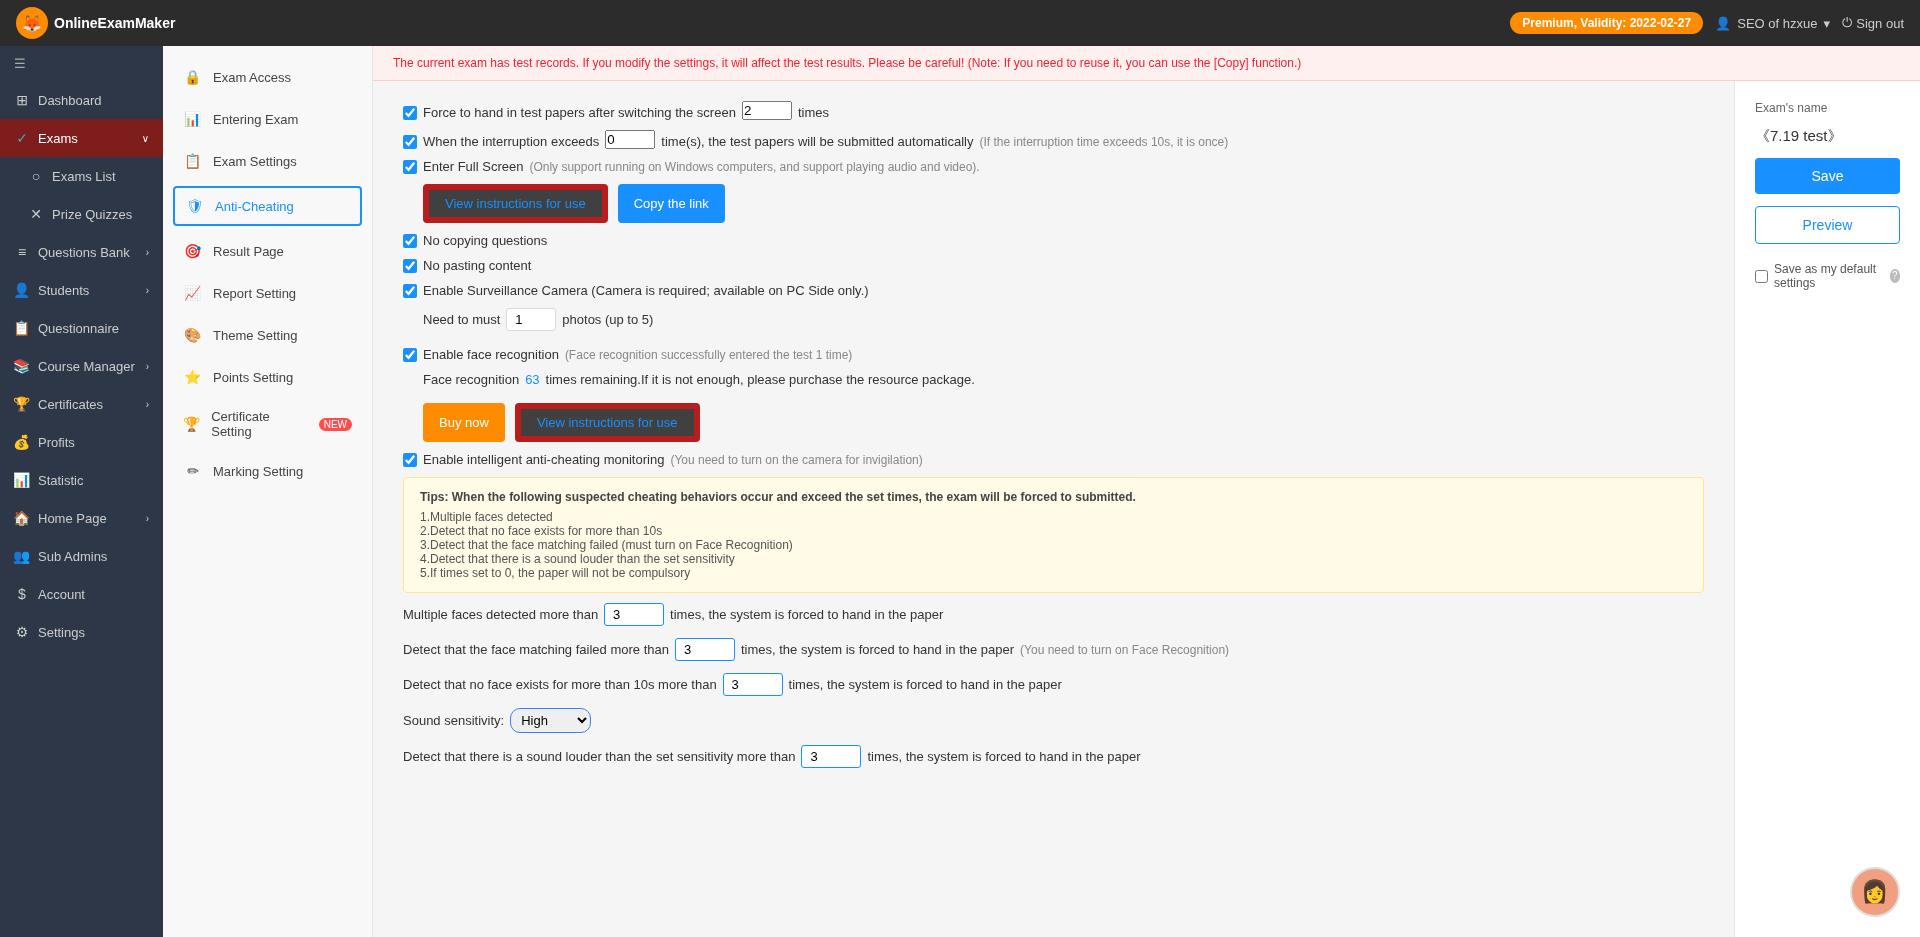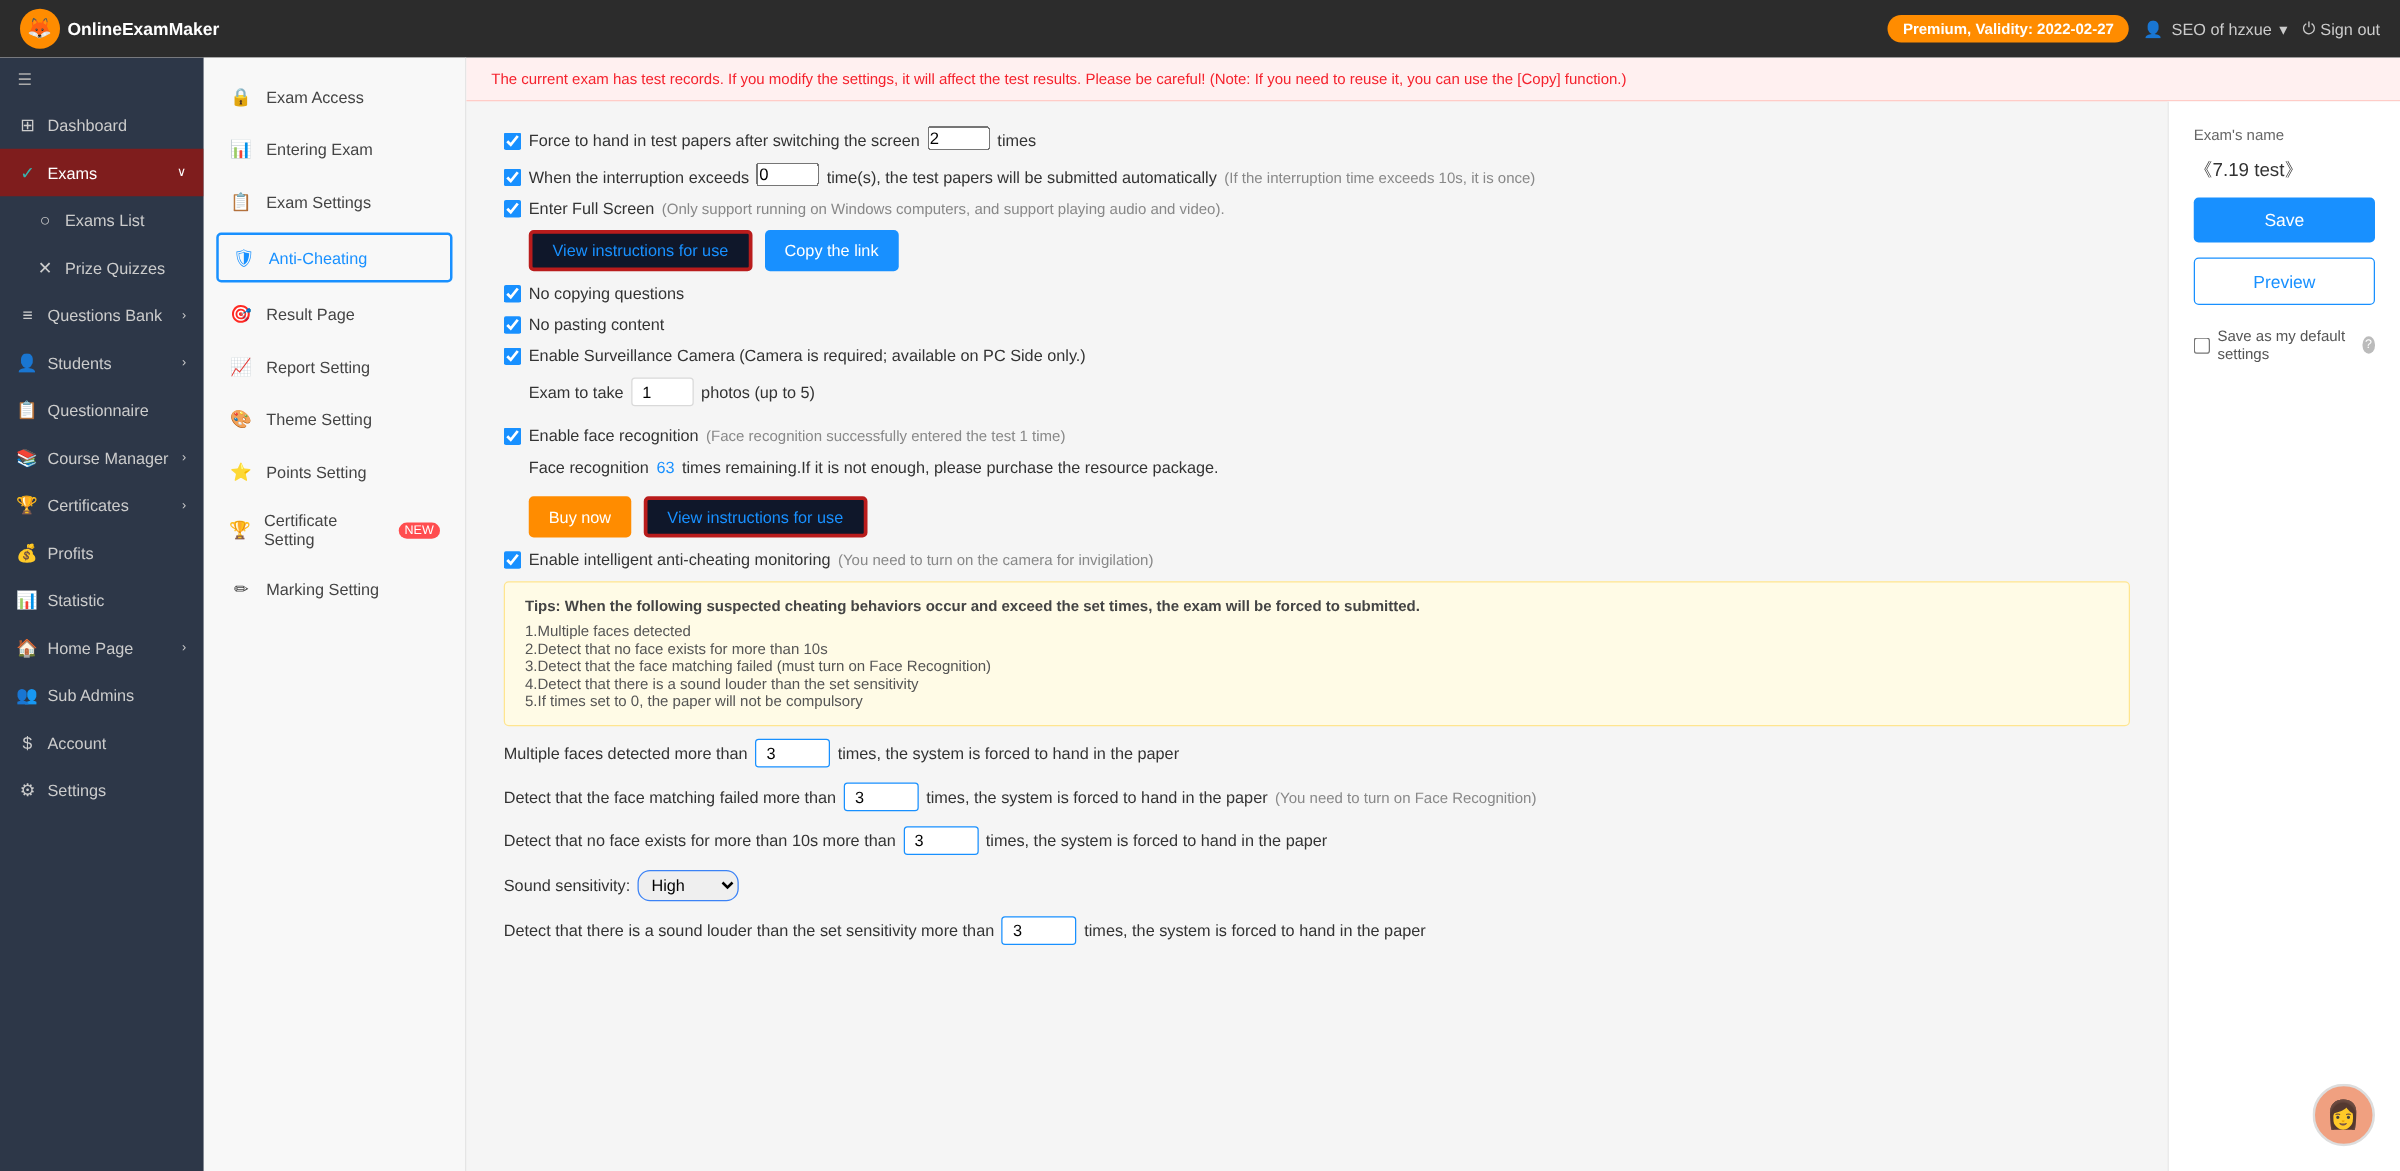--- a/index.html
+++ b/index.html
@@ -49,21 +49,21 @@
     .form-area { flex: 1; overflow-y: auto; padding: 20px 30px; }
     .right-panel { width: 186px; flex-shrink: 0; padding: 20px; border-left: 1px solid #e5e5e5; background: white; display: flex; flex-direction: column; gap: 12px; }
 
     
     .form-row { margin-bottom: 16px; display: flex; align-items: center; flex-wrap: wrap; gap: 6px; font-size: 13px; color: #333; }
     .form-row input[type="text"], .form-row input[type="number"] { border: 1px solid #d9d9d9; border-radius: 3px; padding: 3px 8px; width: 60px; font-size: 13px; }
     .checkbox-row { display: flex; align-items: flex-end; gap: 6px; margin-bottom: 10px; font-size: 13px; color: #333; }
     .checkbox-row input[type="checkbox"] { width: 14px; height: 14px; accent-color: #1890ff; }
     .note-text { color: #888; font-size: 12px; }
     .btn { padding: 6px 16px; border-radius: 4px; border: none; cursor: pointer; font-size: 13px; }
-    .btn-outline { border: 3px solid #b91c1c; color: #1890ff; background: #0f172a; }
+    .btn-outline { border: 6px solid #b91c1c; color: #1890ff; background: #404040; }
     .btn-primary { background: #1890ff; color: white; }
     .btn-orange { background: #ff8c00; color: white; }
     .btn-row { display: flex; gap: 10px; margin: 10px 0 10px 20px; }
 
     .tips-box { background: #fffbe6; border: 1px solid #ffe58f; border-radius: 4px; padding: 12px 16px; margin: 10px 0; font-size: 12px; color: #555; }
     .tips-box .tips-title { font-weight: bold; color: #444; margin-bottom: 6px; }
 
     .indented { padding-left: 20px; }
     .section-row { margin-bottom: 12px; font-size: 13px; color: #333; display: flex; align-items: center; flex-wrap: wrap; gap: 6px; }
     .section-row input[type="text"] { border: 1px solid #1890ff; border-radius: 3px; padding: 3px 8px; width: 60px; font-size: 13px; }
@@ -269,21 +269,21 @@
           <input type="checkbox" checked="" style="">
           <span>No pasting content</span>
         </div>
 
         <div class="checkbox-row">
           <input type="checkbox" checked="" style="">
           <span>Enable Surveillance Camera (Camera is required;  available on PC Side only.)</span>
         </div>
 
         <div class="form-row indented">
-          <span>Exam to take</span>
+          <span>Need to must</span>
           <input type="text" value="1" style="width: 50px;">
           <span>photos (up to 5)</span>
         </div>
 
         <div class="checkbox-row">
           <input type="checkbox" checked="" style="">
           <span>Enable face recognition</span>
           <span class="note-text">(Face recognition successfully entered the test 1 time)</span>
         </div>
         <div class="form-row indented">

